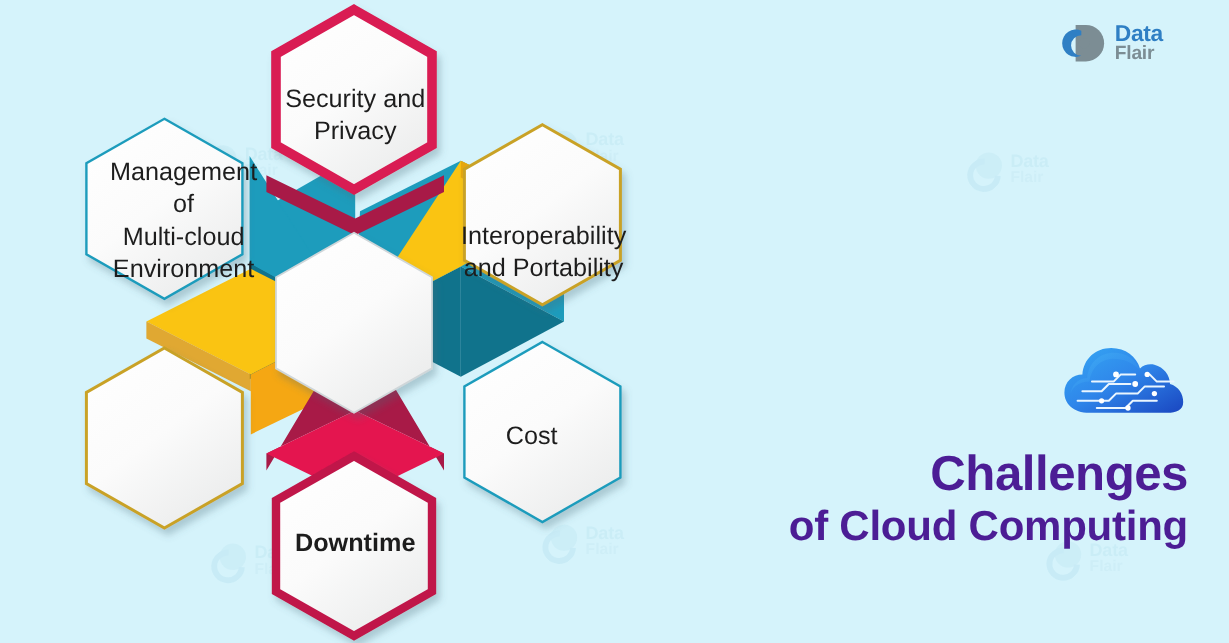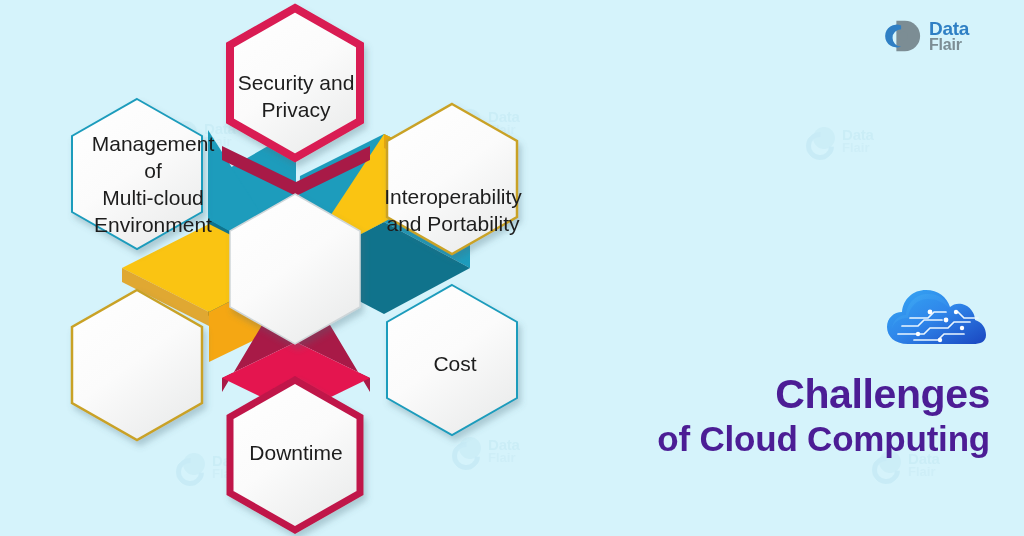--- a/index.html
+++ b/index.html
@@ -198,23 +198,23 @@
 of
 Multi-cloud
 Environment</div>
 
   <div class="hex-label" style="left:222px; top:70px; width:148px;">Security and
 Privacy</div>
 
   <div class="hex-label" style="left:378px; top:144px; width:150px;margin-top:40px;">Interoperability
 and Portability</div>
 
-  <div class="hex-label" style="left:380px; top:351px; width:150px;">Cost</div>
-
-  <div class="hex-label" style="left:222px; top:440px; width:148px;">Downtime</div>
+  <div class="hex-label" style="left:368px; top:351px; width:150px;">Cost</div>
+
+  <div class="hex-label" style="left:222px; top:440px; width:148px;font-weight:bold;">Downtime</div>
 
 
 
   <svg id="cloud-icon" viewBox="0 0 104 72">
     <defs>
       <linearGradient id="gCloud" x1="0" y1="0" x2="1" y2="1">
         <stop offset="0%" stop-color="#35a8f4"></stop>
         <stop offset="48%" stop-color="#2f86ea"></stop>
         <stop offset="100%" stop-color="#1a46c0"></stop>
       </linearGradient>

